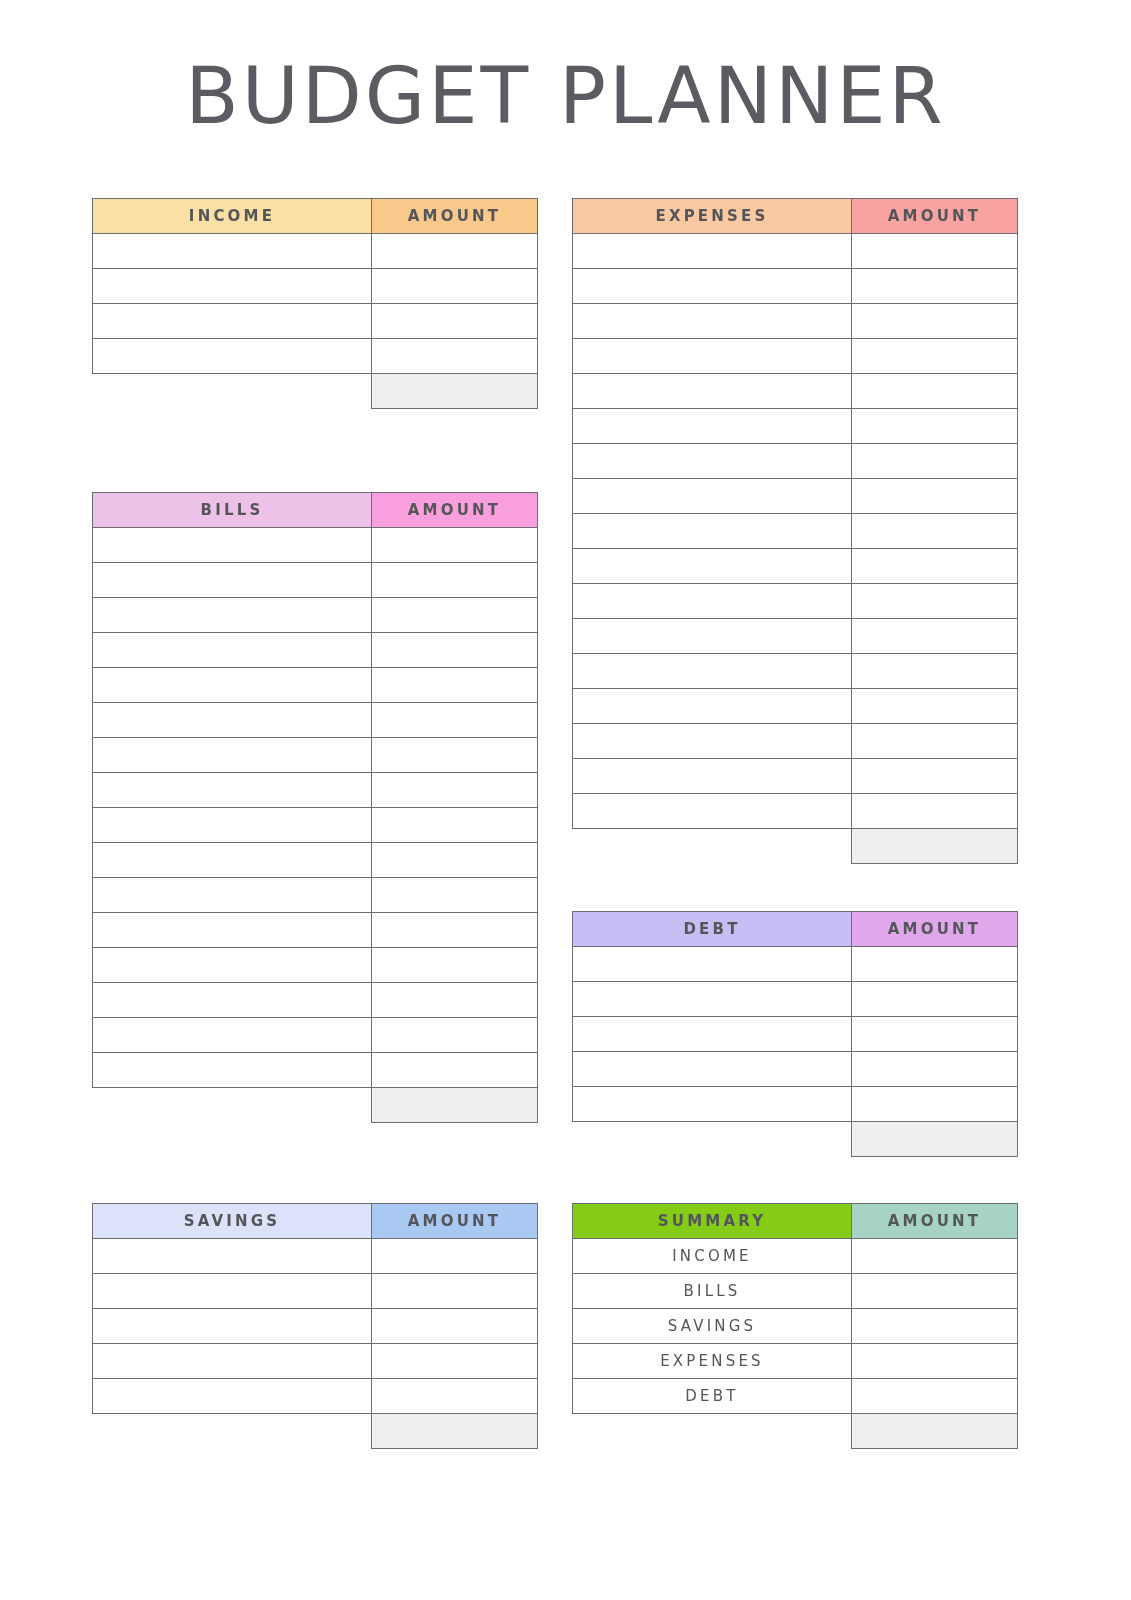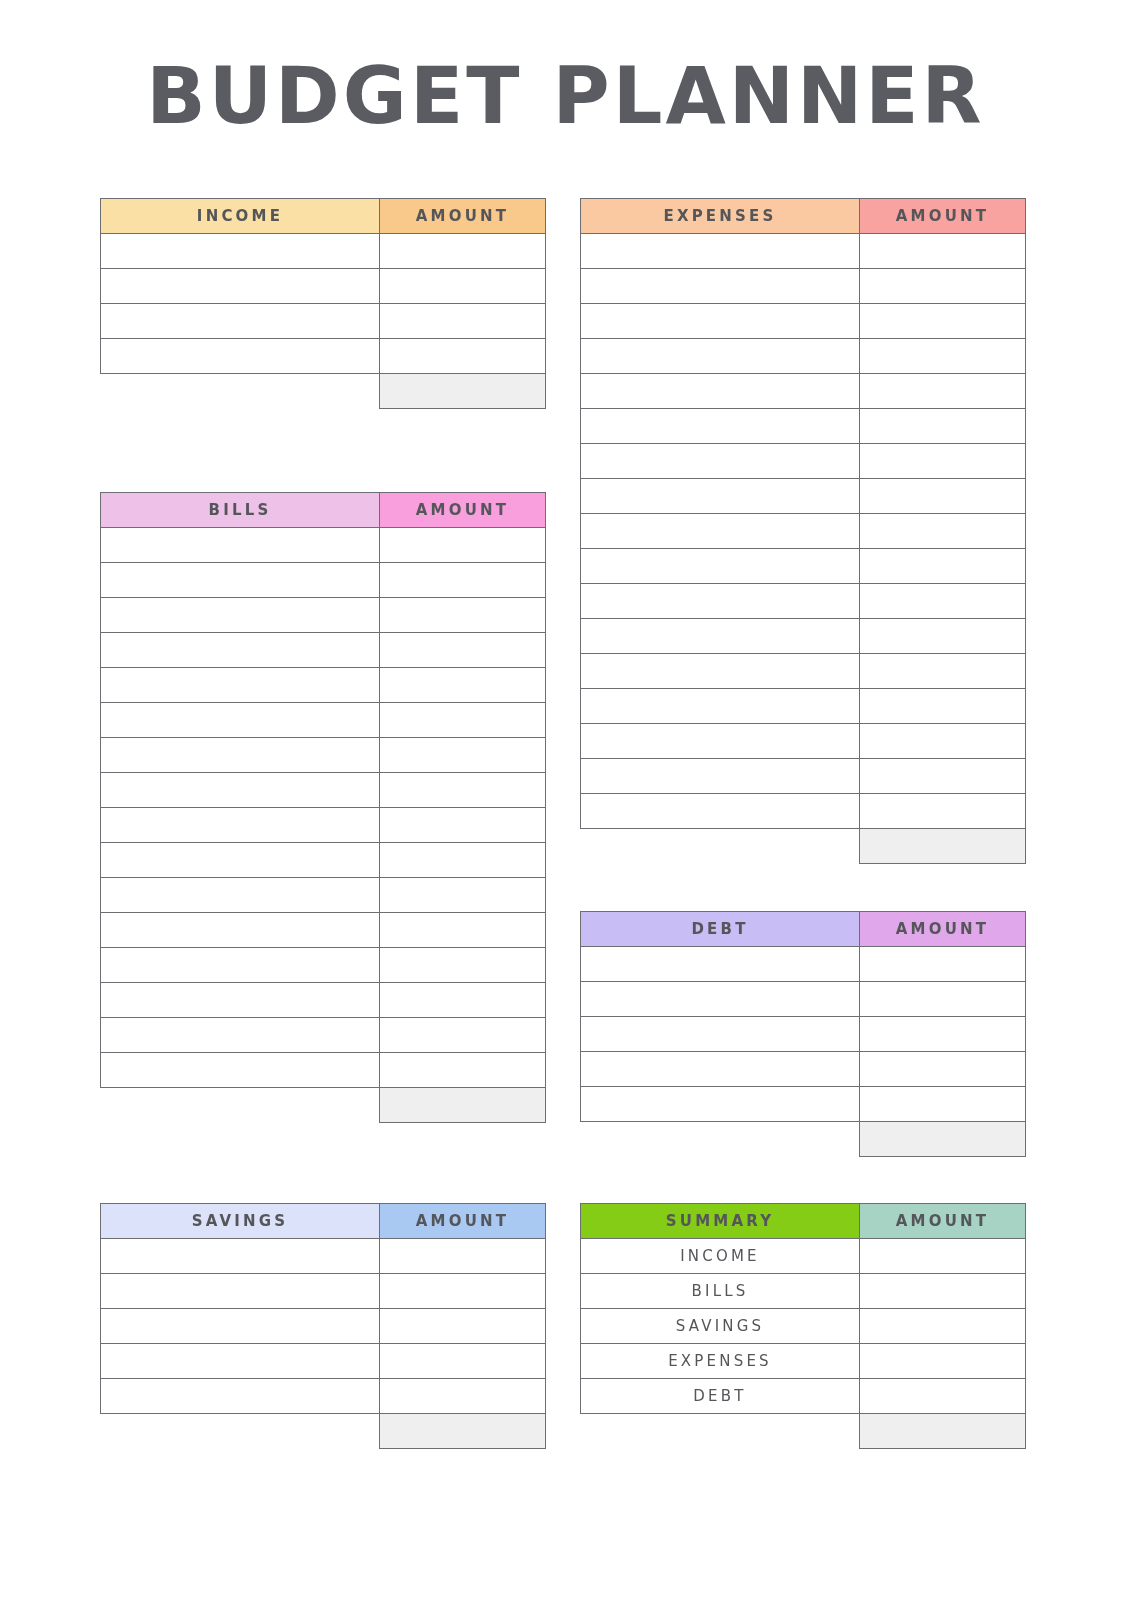--- a/index.html
+++ b/index.html
@@ -22,31 +22,30 @@
     box-sizing: border-box;
   }
   .title {
     position: absolute;
     top: 52px;
     left: 0;
     width: 1131px;
     text-align: center;
     font-size: 78px;
     line-height: 88px;
-    font-weight: bold;
+    font-weight: normal;
     letter-spacing: 3px;
     color: #5b5c61;
     font-family: "DejaVu Sans", sans-serif;
   }
 
   .tbl {
     position: absolute;
     border-collapse: collapse;
     table-layout: fixed;
-    margin-left: 8px;
   }
   .tbl td, .tbl th {
     border: 1.6px solid #6d6e72;
     height: 35px;
     padding: 0;
     margin: 0;
     box-sizing: border-box;
   }
   .hdr {
     text-align: center;

